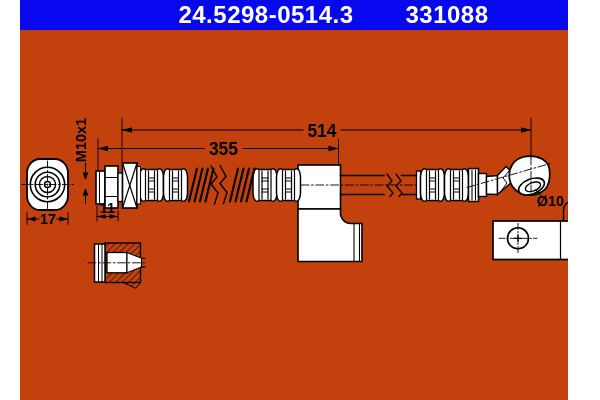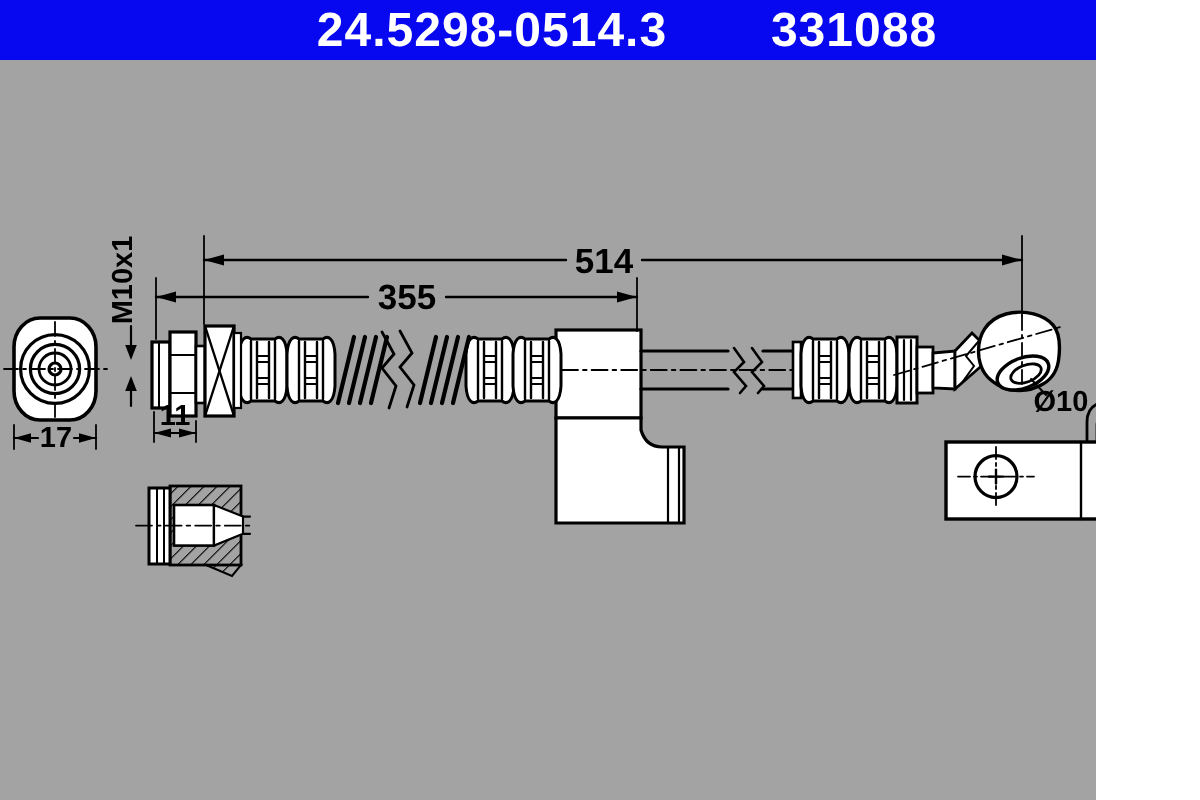--- a/index.html
+++ b/index.html
@@ -1,17 +1,17 @@
 <!DOCTYPE html>
 <html><head>
 <meta charset="utf-8">
 <style>
   html,body{margin:0;padding:0;background:#ffffff;}
-  .stage{position:relative;width:548px;height:400px;background:#a3a3a3;overflow:hidden;
-         font-family:"Liberation Sans","DejaVu Sans",sans-serif;}
+  .stage{position:relative;width:548px;height:400px;background:#c2410c;overflow:hidden;
+         font-family:"Liberation Sans","DejaVu Sans",sans-serif;margin-left:20px;}
   svg{display:block;}
   text{font-family:"Liberation Sans","DejaVu Sans",sans-serif;}
   .hdr{font-weight:bold;font-size:24px;letter-spacing:0.5px;}
   .dimL{font-weight:bold;font-size:17.5px;fill:#000;}
   .dimS{font-weight:bold;font-size:14.5px;fill:#000;}
 </style>
 </head>
 <body>
 
 <div class="stage">

